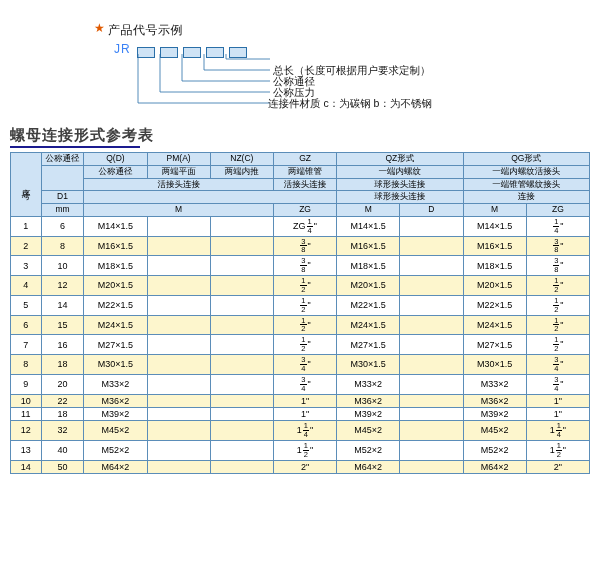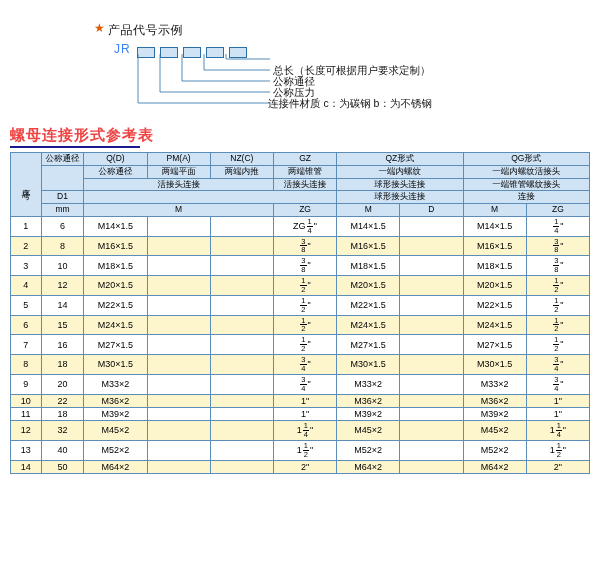--- a/index.html
+++ b/index.html
@@ -34,21 +34,21 @@
     margin-right:5px;
   }
   .leader{position:absolute;left:0;top:0;width:600px;height:120px;}
   .lg-item{
     position:absolute;font-size:10.5px;color:#111;white-space:nowrap;
   }
 
   
   .tbl-title{
     position:absolute;left:10px;top:126px;
-    font-size:15px;font-weight:bold;color:#ef4444;
+    font-size:15px;font-weight:bold;color:#404040;
     letter-spacing:1px;
   }
   .tbl-title-underline{
     position:absolute;left:10px;top:146px;width:130px;height:2px;background:#1b1b8f;
   }
 
   
   table.main{
     position:absolute;left:10px;top:152px;
     border-collapse:collapse;

